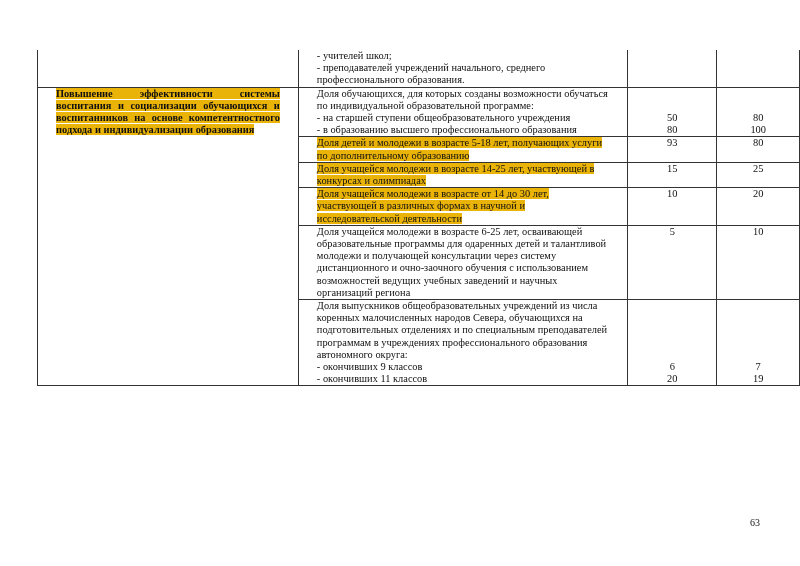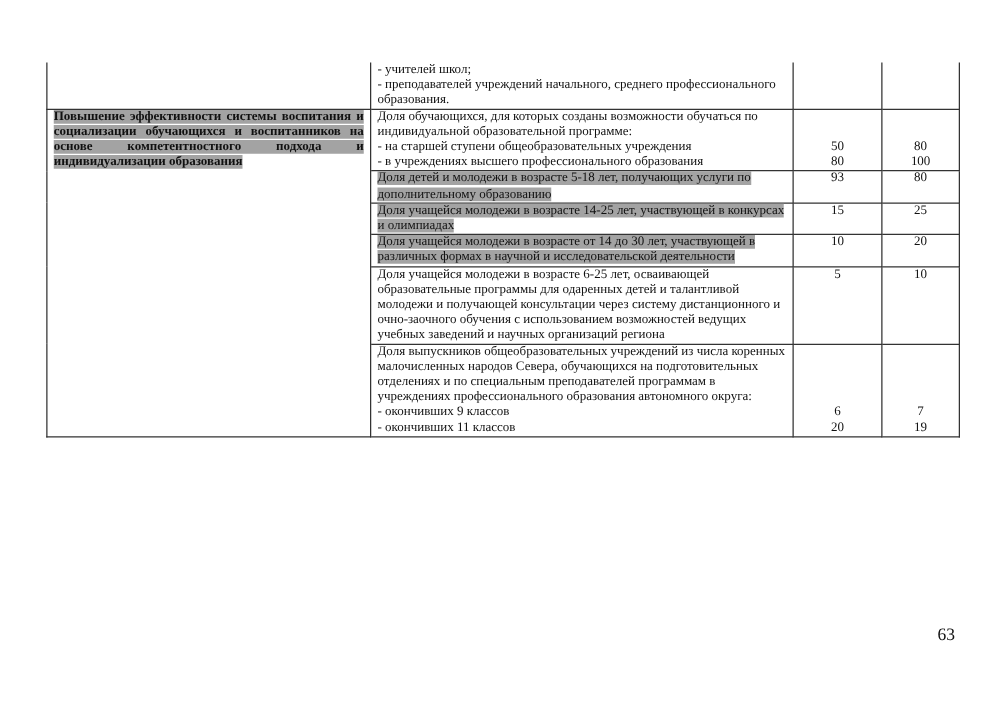--- a/index.html
+++ b/index.html
@@ -1,52 +1,52 @@
 <!DOCTYPE html>
 <html><head>
 <meta charset="utf-8">
 <style>
   html, body { margin: 0; padding: 0; background: #ffffff; }
   body { width: 800px; height: 566px; position: relative; overflow: hidden;
          font-family: "Liberation Serif", "DejaVu Serif", serif; color: #111; }
   .page-table { position: absolute; left: 37px; top: 50px; border-collapse: collapse;
                 table-layout: fixed; font-size: 10.4px; line-height: 12.2px; }
-  .page-table td { border: 1px solid #333; vertical-align: top; padding: 0 5px; }
+  .page-table td { border: 1px solid #333; vertical-align: top; padding: 0 18px; }
   .page-table tr:first-child td { border-top: none; }
   .c1 { width: 248px; }
   .c2 { width: 327px; }
   .c3 { width: 60px; text-align: center; }
   .c4 { width: 51px; text-align: center; }
   .goal { font-weight: bold; text-align: justify; text-align-last: left; }
-  .hl { background: #a3a3a3; }
+  .hl { background: #eab308; }
   .bottom { vertical-align: bottom !important; }
   .line { display: block; }
-  .page-number { position: absolute; left: 750px; top: 501px; font-size: 14px; }
+  .page-number { position: absolute; left: 750px; top: 517px; font-size: 10px; }
 </style>
 </head>
 <body>
 
 <table class="page-table">
   <tbody>
       <tr>
     <td class="c1"></td>
     <td class="c2">
       <span class="line">- учителей школ;</span>
       <span class="line">- преподавателей учреждений начального, среднего профессионального образования.</span>
     </td>
     <td class="c3"></td>
     <td class="c4"></td>
   </tr>
 
   <tr>
     <td class="c1 goal" rowspan="6"><span class="hl">Повышение эффективности системы воспитания и социализации обучающихся и воспитанников на основе компетентностного подхода и индивидуализации образования</span></td>
     <td class="c2">
       <span class="line">Доля обучающихся, для которых созданы возможности обучаться по индивидуальной образовательной программе:</span>
-      <span class="line">- на старшей ступени общеобразовательных учреждения</span>
-      <span class="line">- в учреждениях высшего профессионального образования</span>
+      <span class="line">- на старшей ступени общеобразовательного учреждения</span>
+      <span class="line">- в образованию высшего профессионального образования</span>
     </td>
     <td class="c3 bottom">
       <span class="line">50</span>
       <span class="line">80</span>
     </td>
     <td class="c4 bottom">
       <span class="line">80</span>
       <span class="line">100</span>
     </td>
   </tr>

